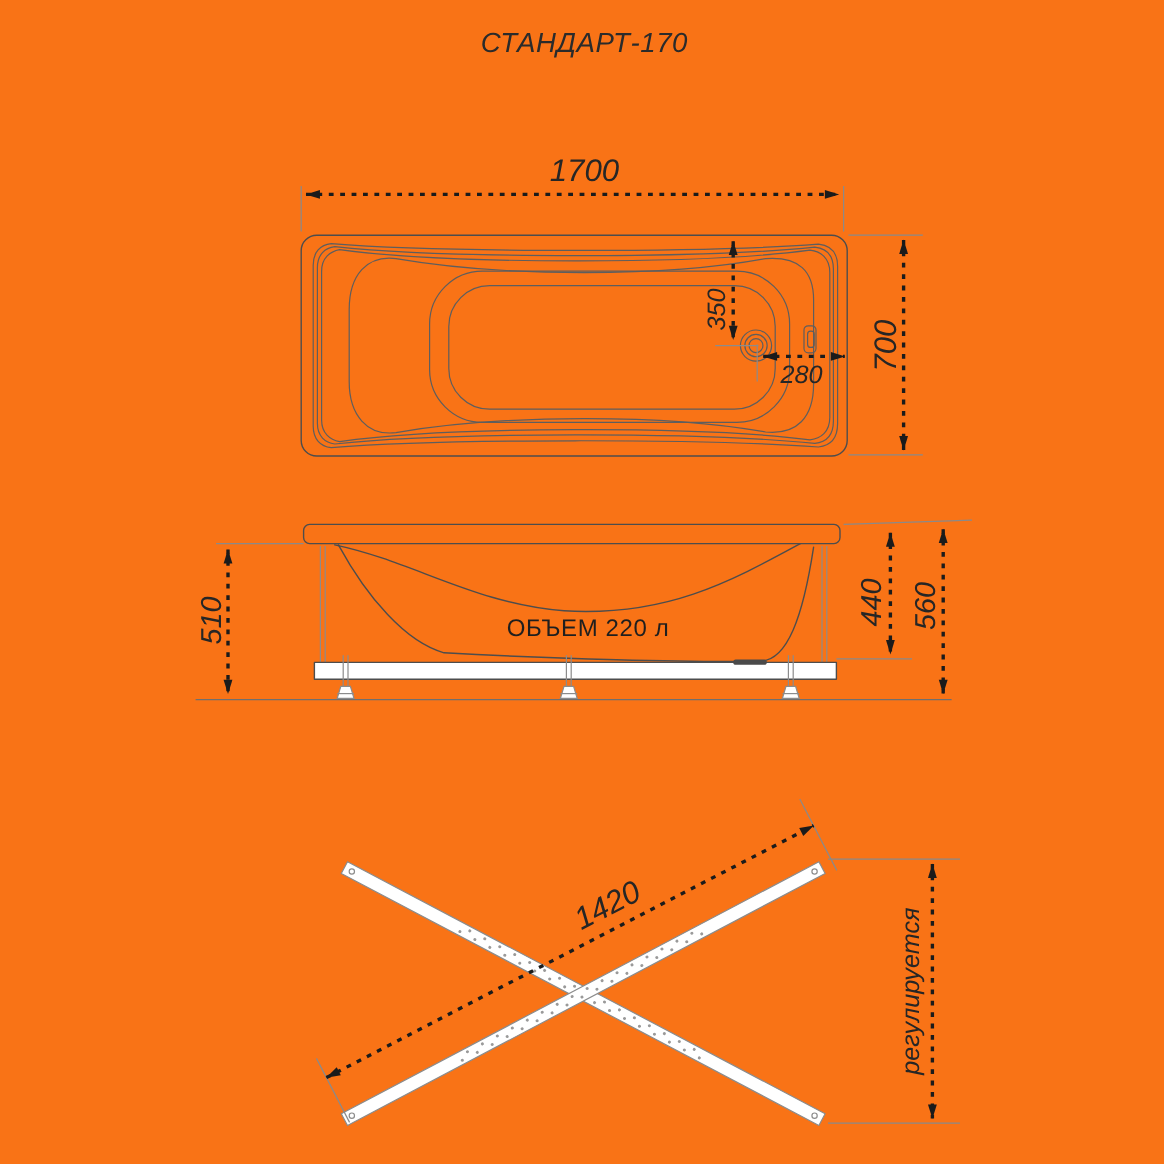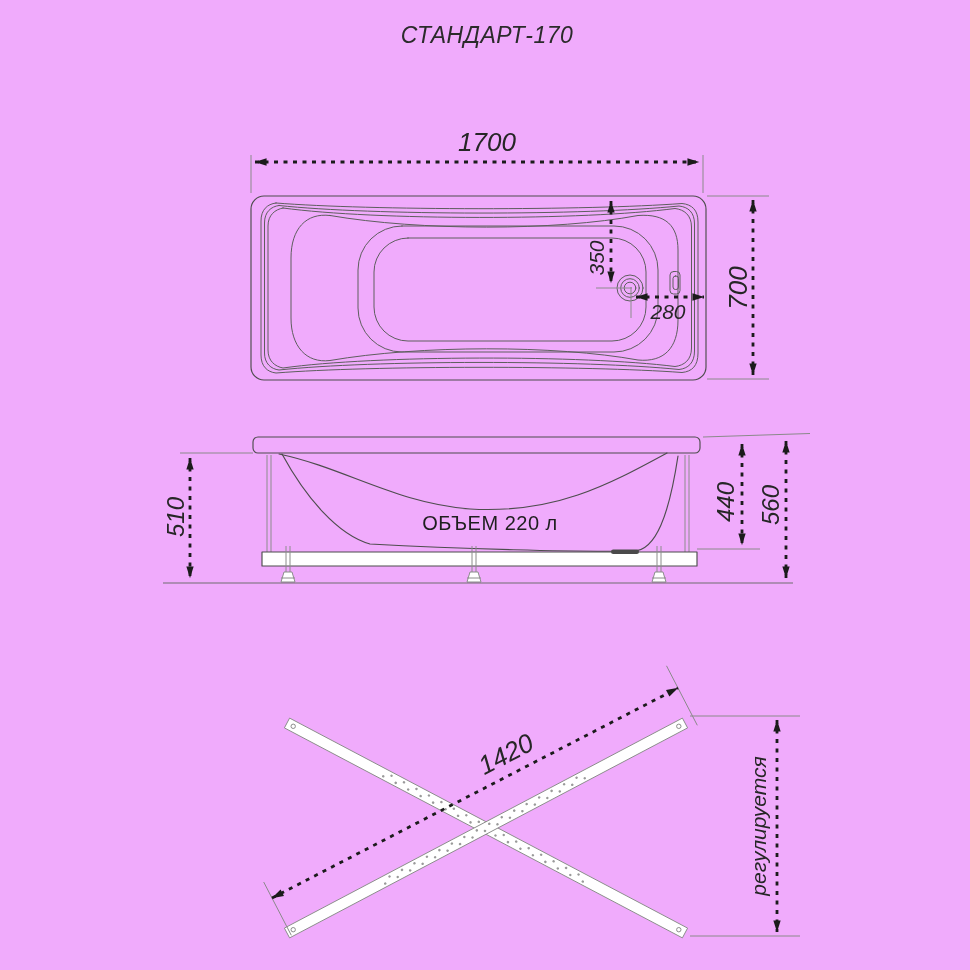--- a/index.html
+++ b/index.html
@@ -1,16 +1,16 @@
 <!DOCTYPE html>
 <html><head>
 <meta charset="utf-8">
 <style>
   html,body{margin:0;padding:0;background:#ffffff;}
-  .page{position:relative;width:970px;height:970px;background:#f0abfc;overflow:hidden;
+  .page{position:relative;width:970px;height:970px;background:#f97316;overflow:hidden;
         font-family:"Liberation Sans",sans-serif;}
   svg{display:block}
   .draw{fill:none;stroke:#4d4d4d;stroke-width:1.15;stroke-linecap:round;stroke-linejoin:round;}
   .draw2{fill:none;stroke:#5e5e5e;stroke-width:1;stroke-linecap:round;stroke-linejoin:round;}
   .thin{fill:none;stroke:#8c8c8c;stroke-width:1;}
   .ext{fill:none;stroke:#8a8a8a;stroke-width:1;}
   .dim{fill:none;stroke:#1b1b1b;stroke-width:2.8;stroke-dasharray:4 5.5;}
   .holes{fill:none;stroke:#9a9a9a;stroke-width:2.4;stroke-dasharray:0.1 14;stroke-linecap:round;}
   .lbl{fill:#262626;font-style:italic;font-family:"Liberation Sans",sans-serif;}
   .f26{font-size:26px;} .f24{font-size:24px;} .f21{font-size:21px;}

